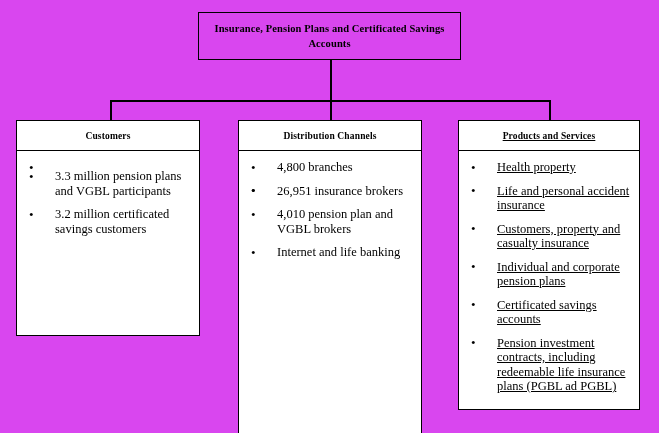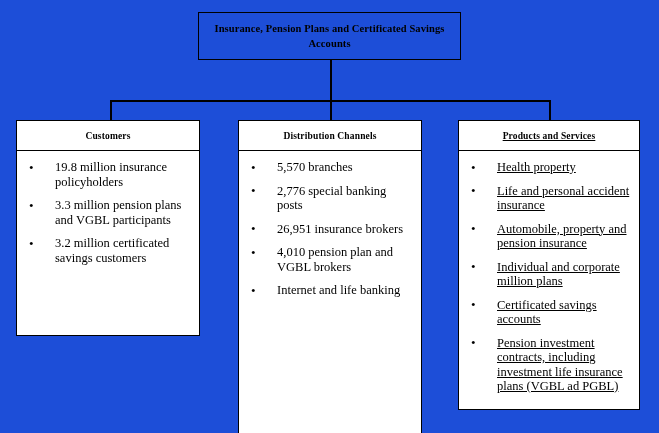--- a/index.html
+++ b/index.html
@@ -4,21 +4,21 @@
 <style>
   html, body {
     margin: 0;
     padding: 0;
     background: #ffffff;
   }
   #page {
     position: relative;
     width: 659px;
     height: 433px;
-    background: #1d4ed8;
+    background: #d946ef;
     font-family: "Liberation Serif", "DejaVu Serif", serif;
     color: #000000;
     overflow: hidden;
   }
 
   
   .root-box {
     position: absolute;
     left: 198px;
     top: 12px;
@@ -107,43 +107,41 @@
   <div class="line-v" id="trunk"></div>
   <div class="line-h" id="bus"></div>
   <div class="line-v" id="drop-left"></div>
   <div class="line-v" id="drop-right"></div>
 
   <div class="col-box" id="col-customers">
     <div class="col-header">Customers</div>
     <ul class="col-list">
       <li>
         <span class="bullet">•</span>
-        <span>19.8 million insurance policyholders</span>
       </li>
       <li>
         <span class="bullet">•</span>
         <span>3.3 million pension plans and VGBL participants</span>
       </li>
       <li>
         <span class="bullet">•</span>
         <span>3.2 million certificated savings customers</span>
       </li>
     </ul>
   </div>
 
   <div class="col-box" id="col-channels">
     <div class="col-header">Distribution Channels</div>
     <ul class="col-list">
       <li>
         <span class="bullet">•</span>
-        <span>5,570 branches</span>
+        <span>4,800 branches</span>
       </li>
       <li>
         <span class="bullet">•</span>
-        <span>2,776 special banking posts</span>
       </li>
       <li>
         <span class="bullet">•</span>
         <span>26,951 insurance brokers</span>
       </li>
       <li>
         <span class="bullet">•</span>
         <span>4,010 pension plan and VGBL brokers</span>
       </li>
       <li>
@@ -159,30 +157,30 @@
       <li>
         <span class="bullet">•</span>
         <span>Health property</span>
       </li>
       <li>
         <span class="bullet">•</span>
         <span>Life and personal accident insurance</span>
       </li>
       <li>
         <span class="bullet">•</span>
-        <span>Automobile, property and pension insurance</span>
+        <span>Customers, property and casualty insurance</span>
       </li>
       <li>
         <span class="bullet">•</span>
-        <span>Individual and corporate million plans</span>
+        <span>Individual and corporate pension plans</span>
       </li>
       <li>
         <span class="bullet">•</span>
         <span>Certificated savings accounts</span>
       </li>
       <li>
         <span class="bullet">•</span>
-        <span>Pension investment contracts, including investment life insurance plans (VGBL ad PGBL)</span>
+        <span>Pension investment contracts, including redeemable life insurance plans (PGBL ad PGBL)</span>
       </li>
     </ul>
   </div>
 
 </div>
 
 </body></html>

